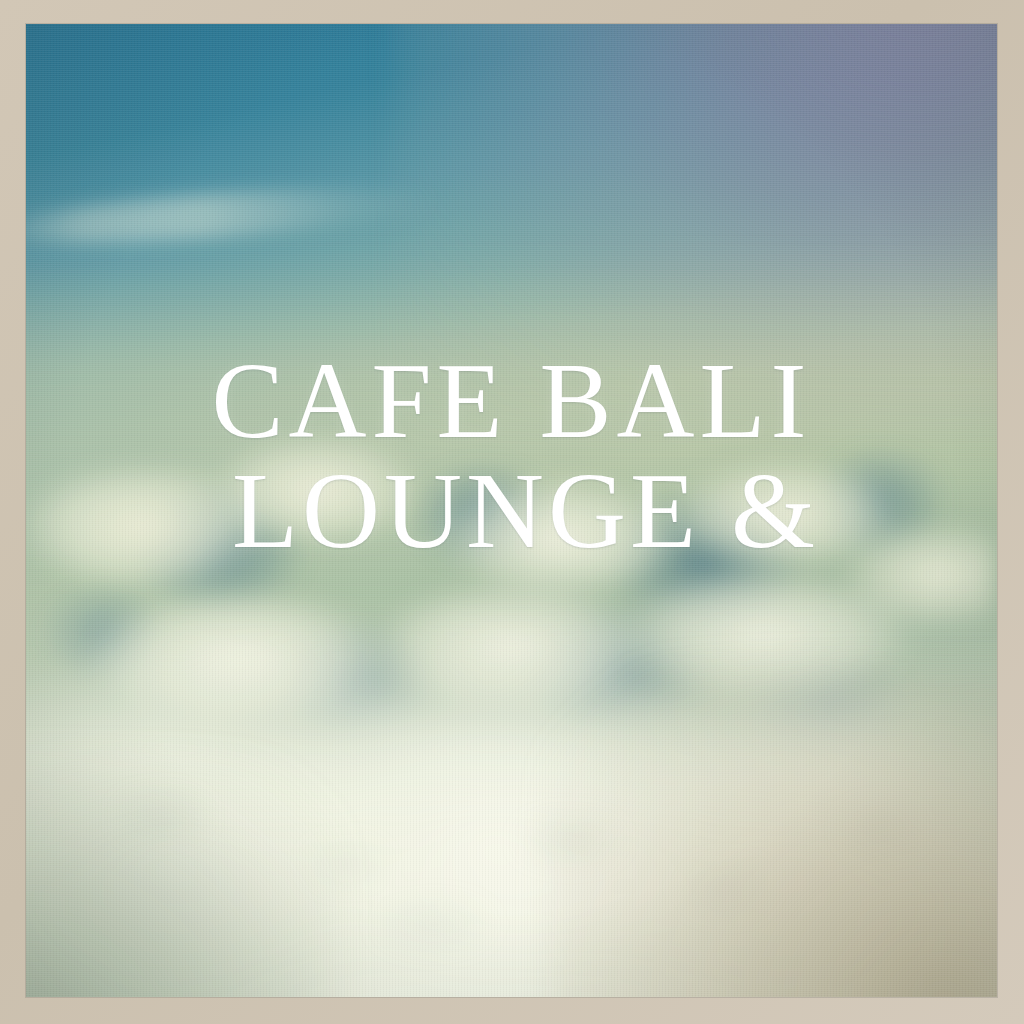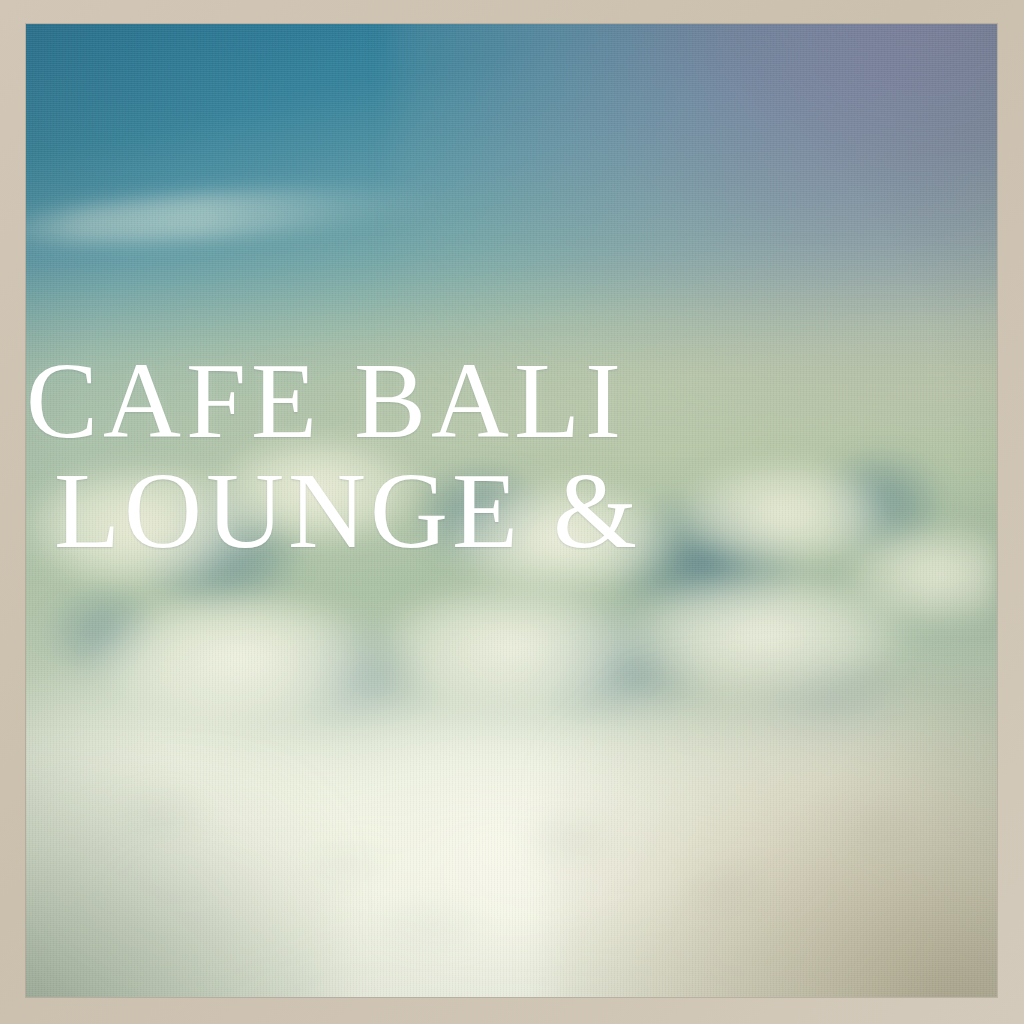--- a/index.html
+++ b/index.html
@@ -237,20 +237,21 @@
       repeating-linear-gradient(90deg,  rgba(0,0,0,0.35)     0 1px, rgba(0,0,0,0.0) 1px 3px);
   }
 
   
   .title-block {
     position: absolute;
     left: 0;
     right: 0;
     top: 322px;
     z-index: 6;
+    text-align: center;
     pointer-events: none;
   }
   .title-line {
     display: block;
     color: #ffffff;
     font-family: "Liberation Serif", "DejaVu Serif", serif;
     font-weight: 400;
     font-size: 108px;
     line-height: 110px;
     letter-spacing: 4px;

